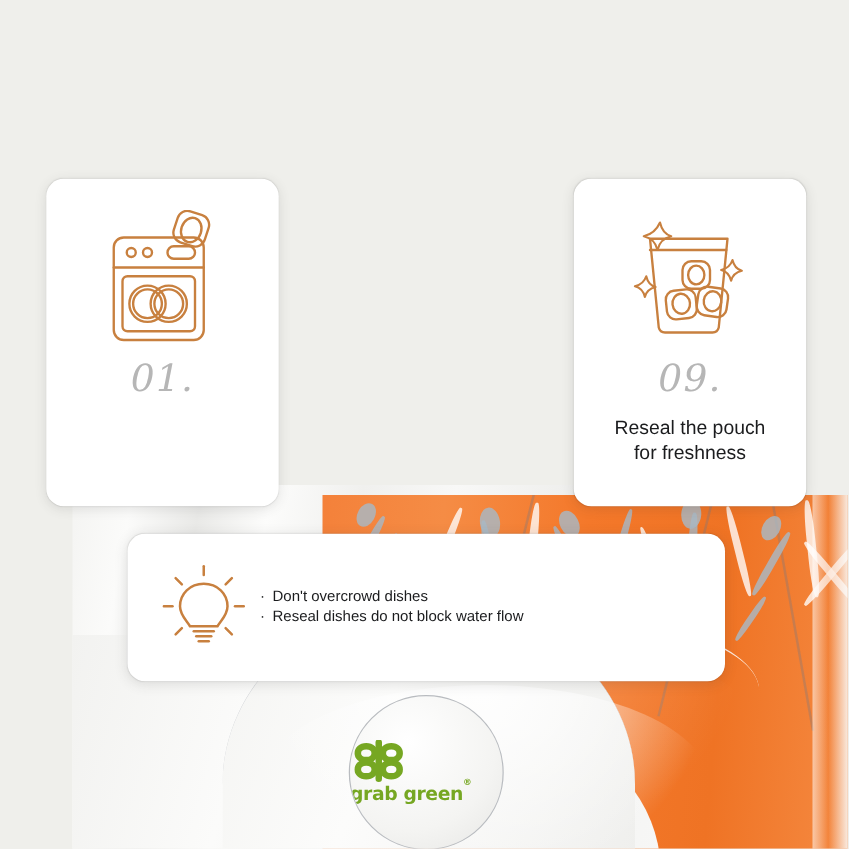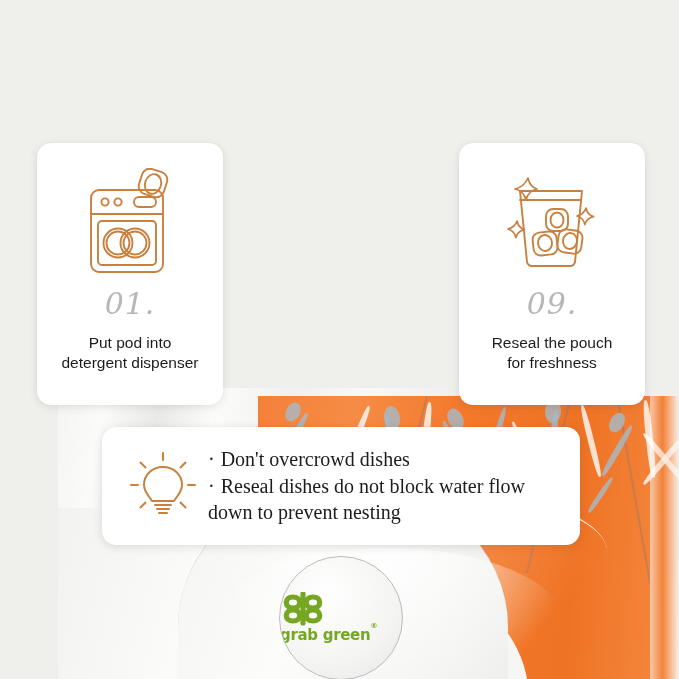--- a/index.html
+++ b/index.html
@@ -257,25 +257,24 @@
     flex: 0 0 86px;
     display: flex;
     align-items: center;
     justify-content: center;
   }
   .tips-list {
     flex: 1;
     padding-left: 2px;
   }
   .tip-line {
-    font-size: 20px;
+    font-size: 12px;
     line-height: 1.33;
     color: #1b1c1e;
     display: block;
-    font-family: Liberation Serif, serif;
   }
   .tip-line .dot {
     color: #1b1c1e;
     padding-right: 6px;
   }
 </style>
 </head>
 <body>
 
 <div id="stage">
@@ -377,22 +376,20 @@
             <rect x="20" y="53" width="58" height="44" rx="4"></rect>
 
             <circle cx="40" cy="75" r="14.5"></circle>
             <circle cx="40" cy="75" r="11.5"></circle>
             <circle cx="57" cy="75" r="14.5"></circle>
             <circle cx="57" cy="75" r="11.5"></circle>
           </g>
         </svg>
       </div>
       <div class="card-num">01.</div>
-      <div class="card-label">Put pod into
-detergent dispenser</div>
     </div>
 
 
     <div class="card">
       <div class="card-icon">
         <svg width="100" height="100" viewBox="0 0 100 100">
           <g fill="none" stroke="#c8803f" stroke-width="1.9" stroke-linecap="round" stroke-linejoin="round">
 
             <path d="M18 17 H80 L73 88 Q72 92 68 92 H30 Q26 92 25 88 Z"></path>
 
@@ -435,17 +432,16 @@
           <path d="M15.5 16.5 L10.5 11.5"></path>
           <path d="M50.5 16.5 L55.5 11.5"></path>
           <path d="M15.5 51.5 L10.5 56.5"></path>
           <path d="M50.5 51.5 L55.5 56.5"></path>
         </g>
       </svg>
     </div>
     <div class="tips-list">
       <span class="tip-line"><span class="dot">·</span><span>Don't overcrowd dishes</span></span>
       <span class="tip-line"><span class="dot">·</span><span>Reseal dishes do not block water flow</span></span>
-      <span class="tip-line">down to prevent nesting</span>
     </div>
   </div>
 
 </div>
 
 </body></html>

